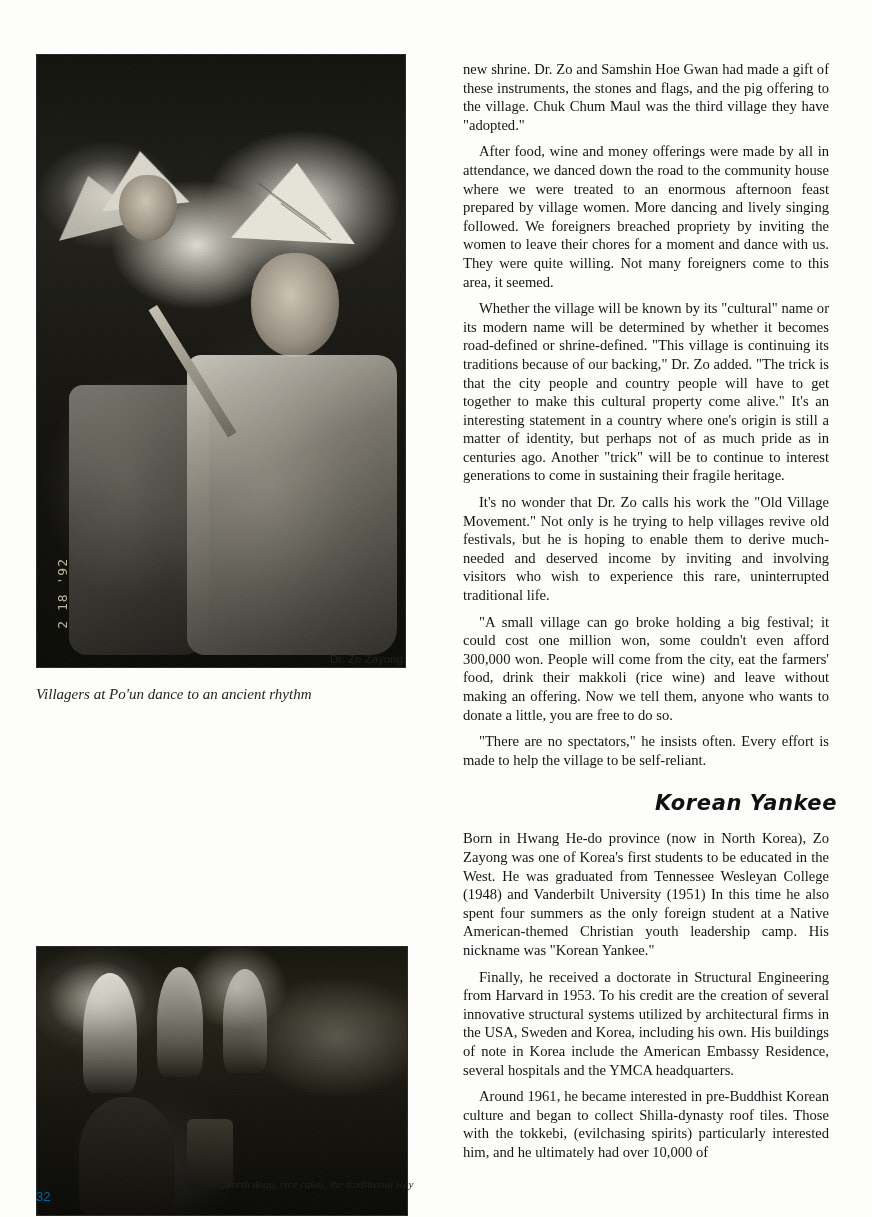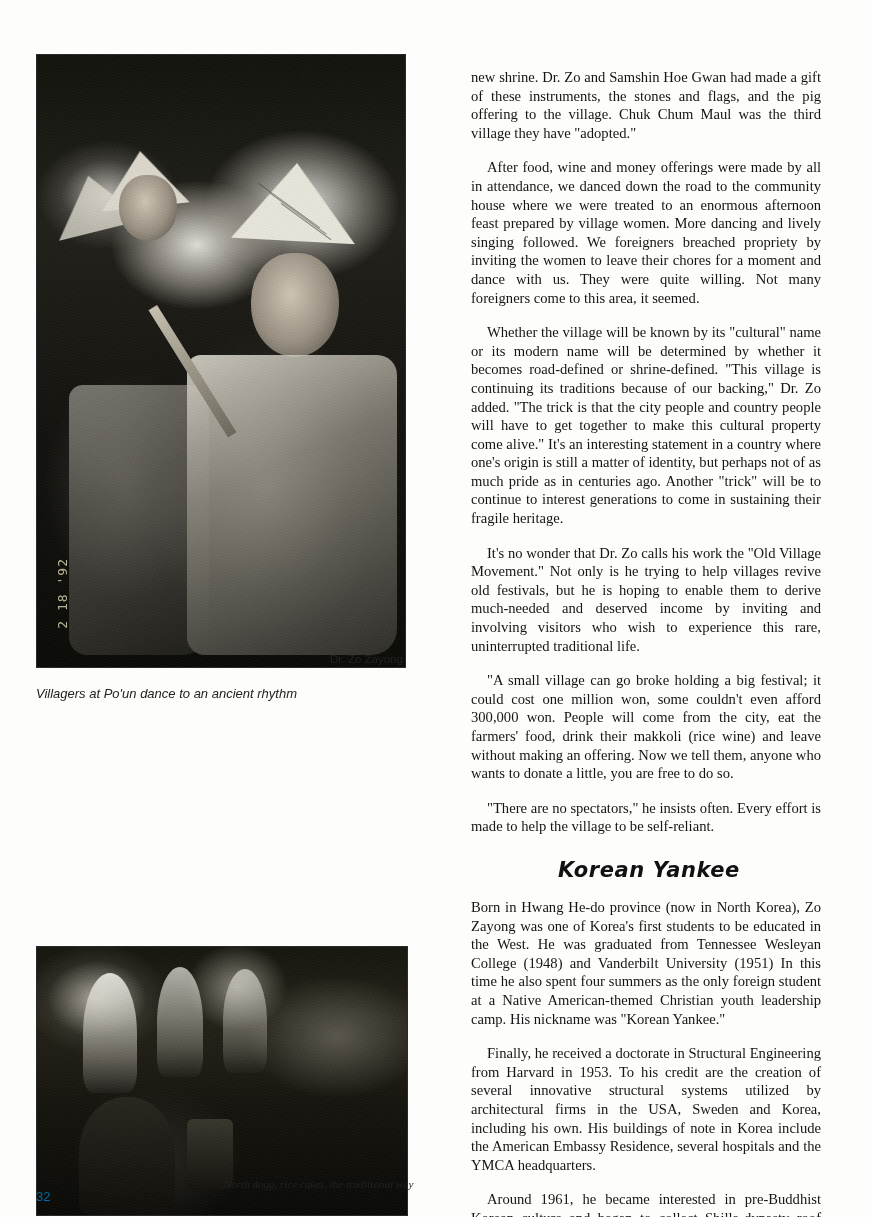--- a/index.html
+++ b/index.html
@@ -140,23 +140,23 @@
     top: 625px;
     font-family: "Liberation Sans", sans-serif;
     font-size: 11.5px;
     color: #222;
     margin-top: 28px;
   }
   .caption-top {
     position: absolute;
     left: 36px;
     top: 686px;
-    font-family: Liberation Sans, sans-serif;
+    font-family: Liberation Serif, serif;
     font-style: italic;
-    font-size: 13px;
+    font-size: 15px;
     color: #222;
   }
   .caption-bottom {
     position: absolute;
     left: 224px;
     top: 1178px;
     font-family: "Liberation Serif", serif;
     font-style: italic;
     font-size: 11px;
     color: #222;
@@ -172,41 +172,41 @@
   }
 
   
   .right-col {
     position: absolute;
     left: 455px;
     top: 52px;
     width: 382px;
   }
   .right-col p {
-    margin: 16px;
+    margin: 8px;
     text-align: justify;
     font-family: "Liberation Serif", serif;
     font-size: 14.6px;
     line-height: 18.6px;
     text-indent: 16px;
     hyphens: auto;
   }
   .right-col p.first {
     text-indent: 0;
   }
   .section-head {
     margin: 22px 0 14px 6px;
     font-family: "DejaVu Sans", sans-serif;
     font-size: 21px;
     font-style: italic;
     font-weight: bold;
     letter-spacing: 0.6px;
     color: #111;
     text-indent: 0;
-    text-align: center;
+    text-align: right;
   }
 </style>
 </head>
 <body>
 
 <div class="page">
 
   <div class="left-col">
 
     <div class="photo photo-top">

